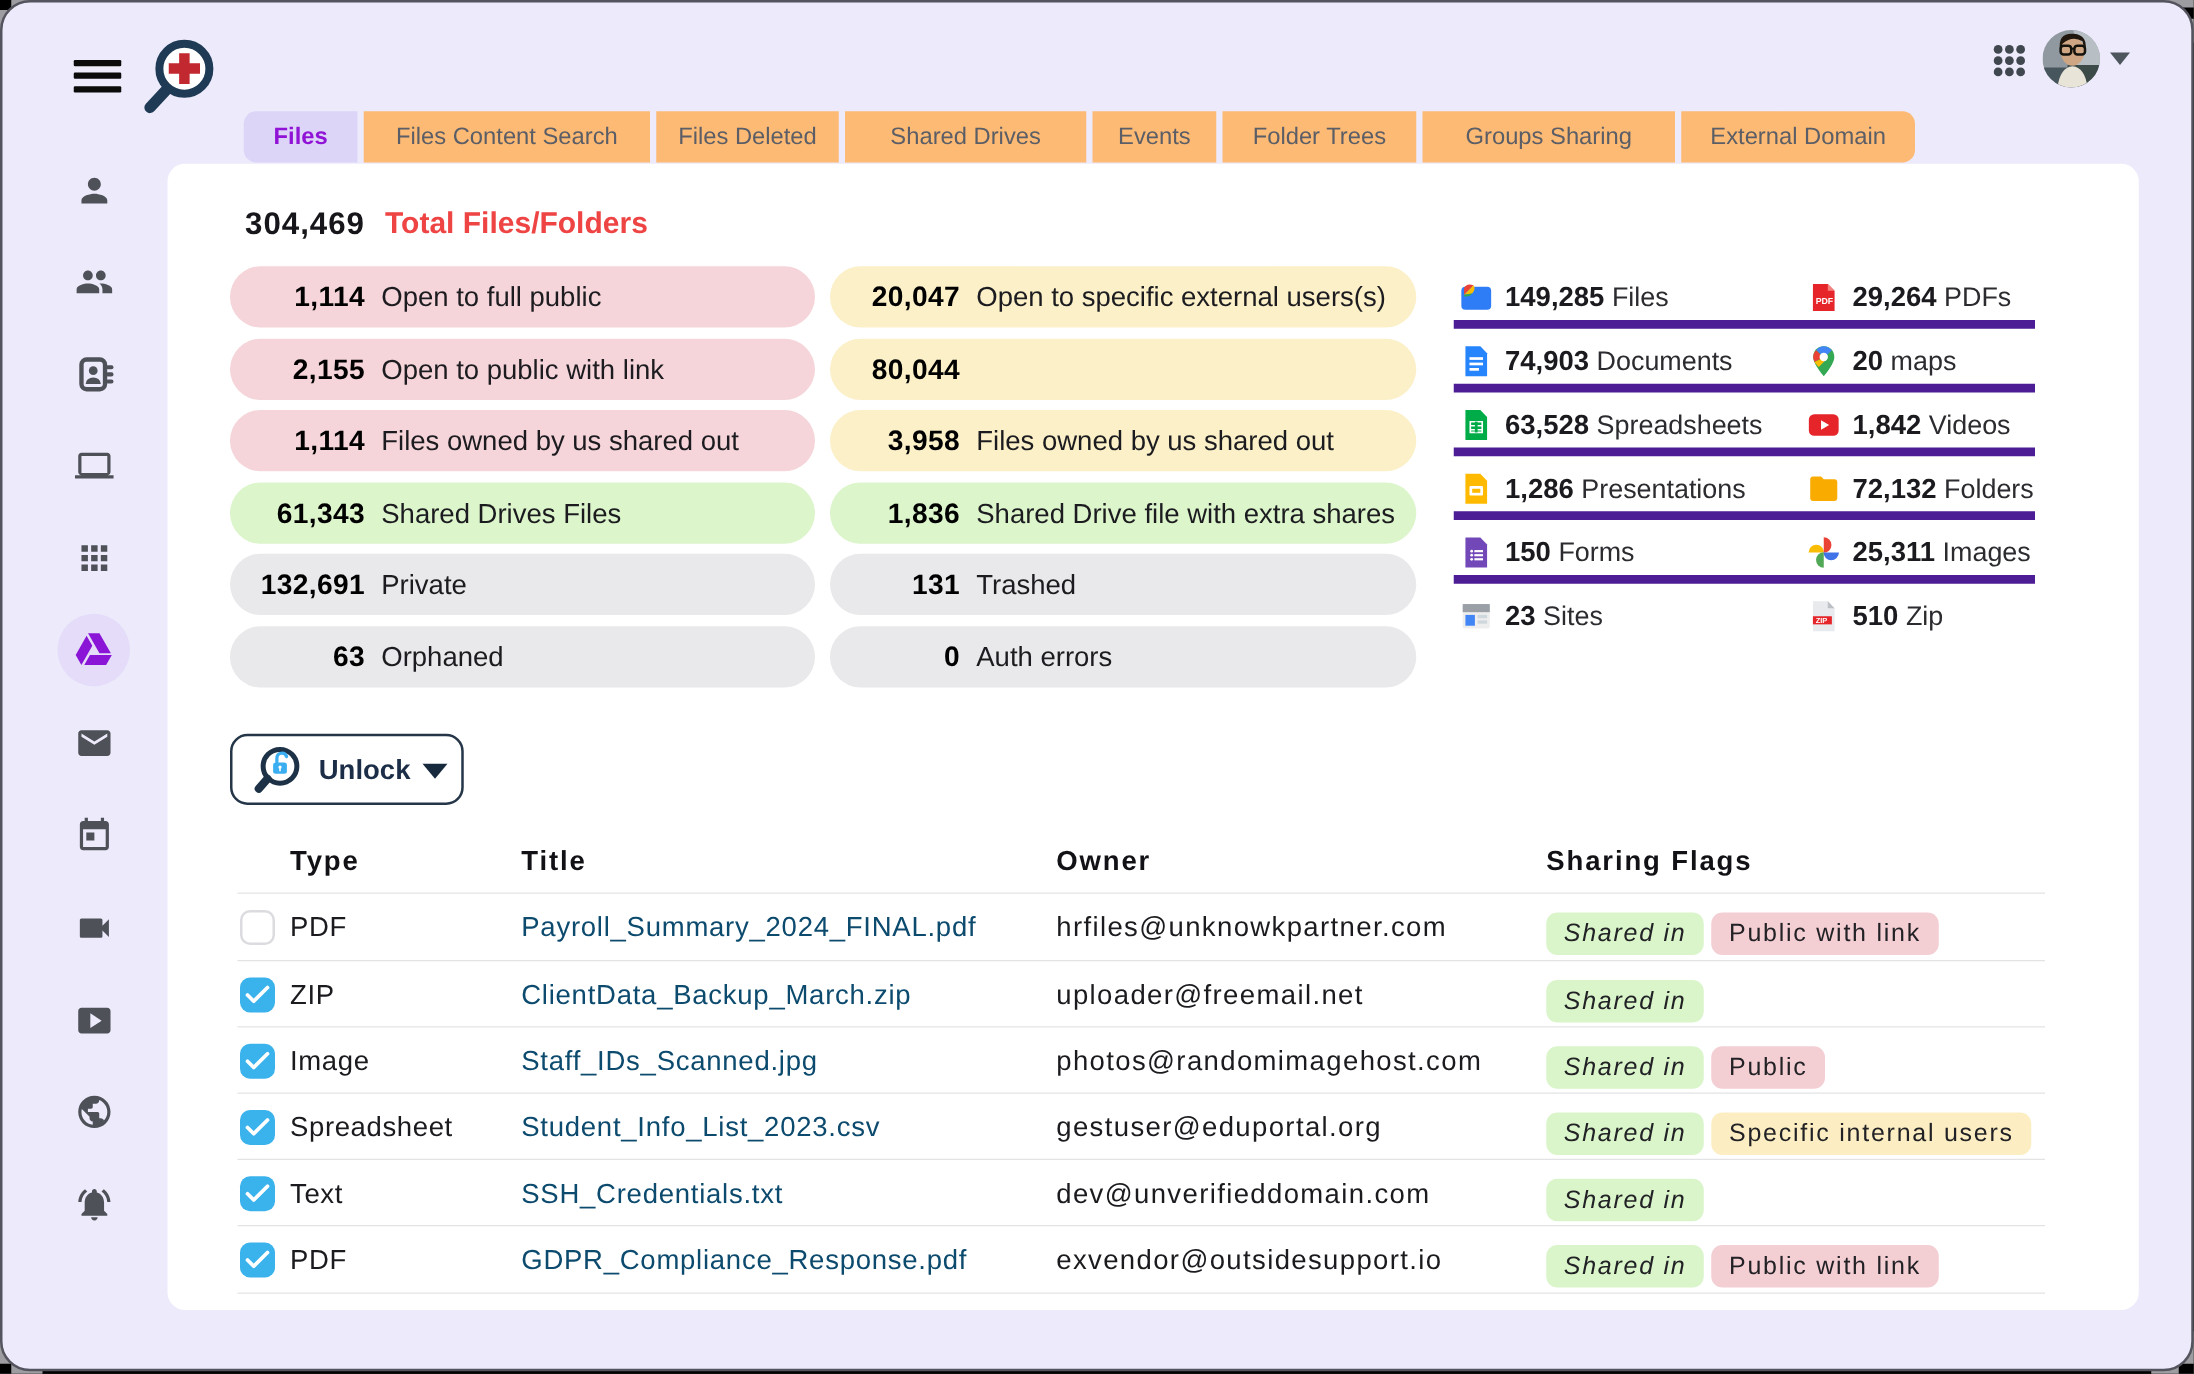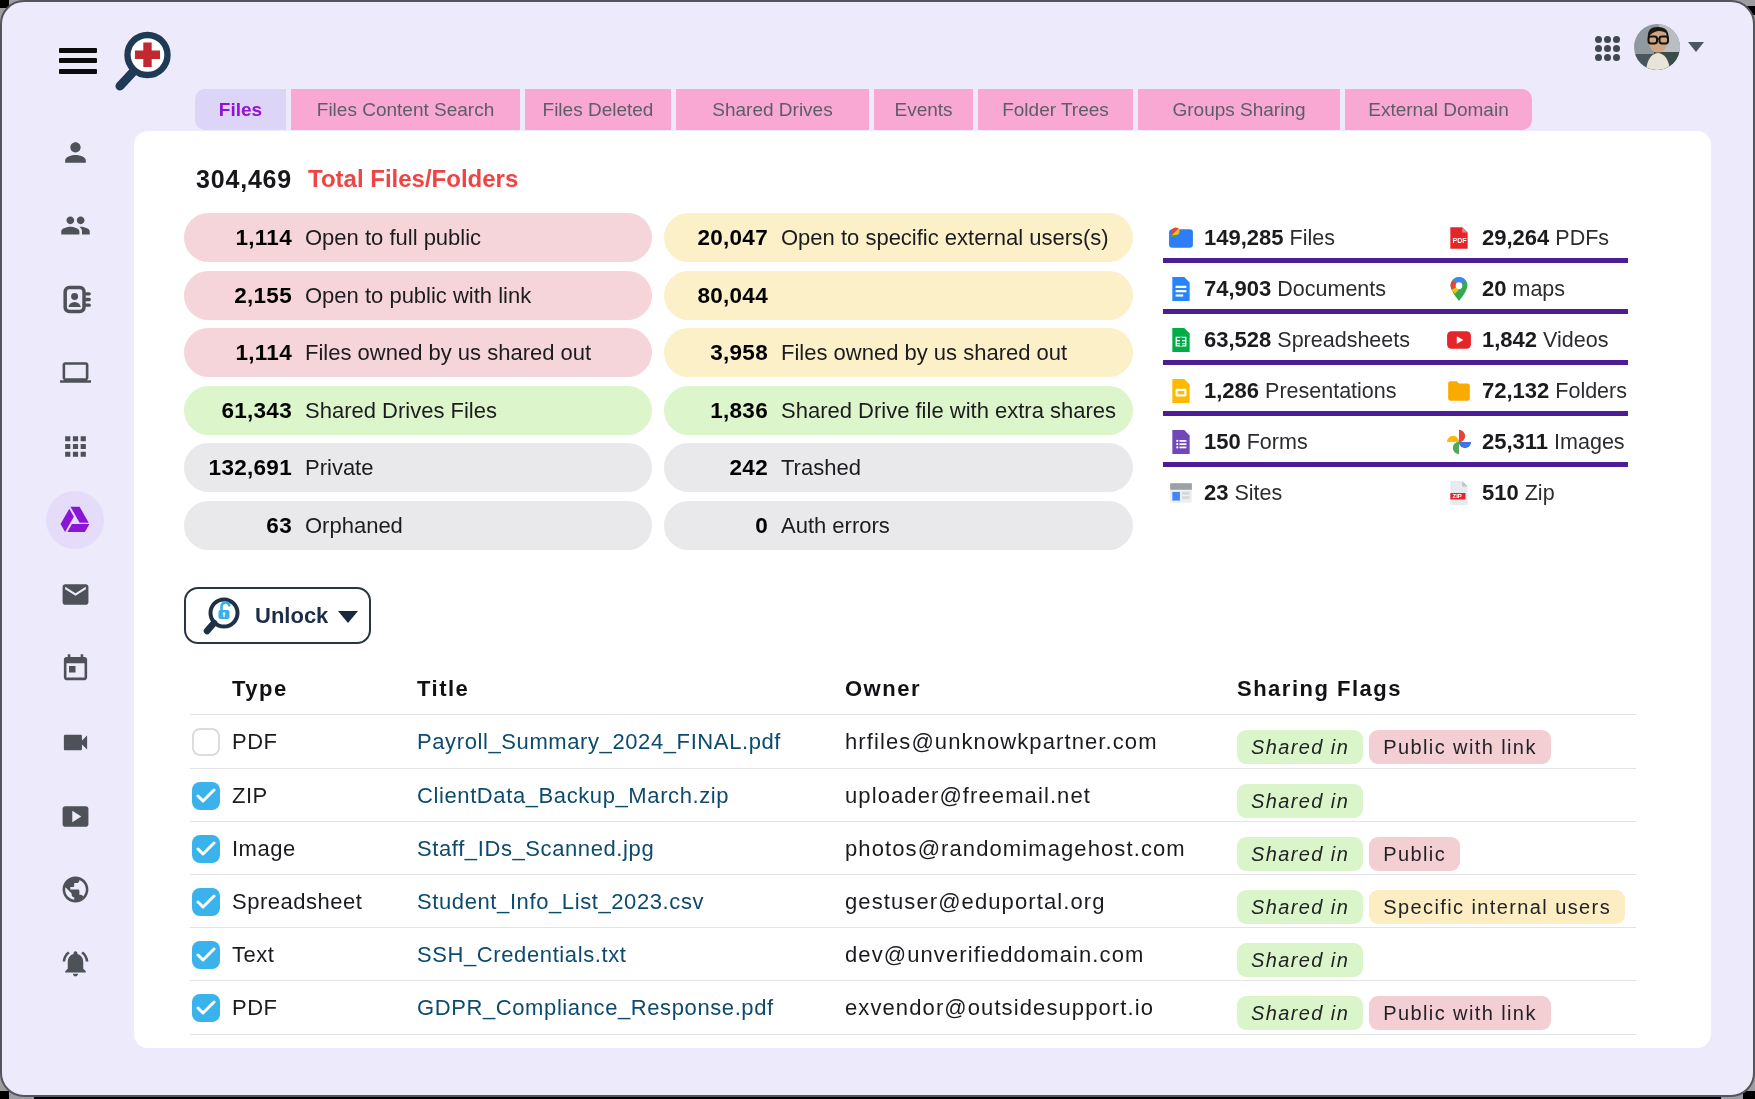--- a/index.html
+++ b/index.html
@@ -12,21 +12,21 @@
   .logo { position:absolute; left:113px; top:22px; }
   .appsgrid { position:absolute; left:1595px; top:36px; width:30px; height:30px; }
   .appsgrid i { position:absolute; width:7px; height:7px; border-radius:50%; background:#40474e; }
   .avatar { position:absolute; left:1634px; top:24px; width:46px; height:46px; border-radius:50%; overflow:hidden; }
   .caret { position:absolute; left:1688px; top:42px; width:0; height:0; border-left:8px solid transparent; border-right:8px solid transparent; border-top:10px solid #4d555d; }
   
   .drivebg { position:absolute; left:46px; top:491px; width:58px; height:58px; border-radius:50%; background:#e4dcf9; }
   .sic { position:absolute; left:59.5px; width:31px; height:31px; }
   
   .tabs { position:absolute; left:195px; top:89px; height:41px; display:flex; gap:5px; }
-  .tab { height:41px; background:#f9a8d4; color:#5b5e66; font-size:19px; display:flex; align-items:center; justify-content:center; white-space:nowrap; }
+  .tab { height:41px; background:#fdba74; color:#5b5e66; font-size:19px; display:flex; align-items:center; justify-content:center; white-space:nowrap; }
   .tab.last { border-radius:0 10px 10px 0; }
   .tab.active { background:#dcd5f8; color:#9013d6; font-weight:bold; border-radius:10px 0 0 10px; }
   
   .card { position:absolute; left:134px; top:131px; width:1577px; height:917px; background:#fff; border-radius:14px; }
   .hnum { position:absolute; left:60px; top:34px; width:98px; text-align:right; font-size:25px; font-weight:bold; color:#17171b; letter-spacing:0.8px; }
   .hlab { position:absolute; left:174px; top:34px; font-size:24px; font-weight:bold; color:#ef4444; }
   .pill { position:absolute; height:49px; border-radius:24.5px; }
   .pill .n { position:absolute; top:0; line-height:49px; font-size:22.5px; font-weight:bold; color:#000000; text-align:right; letter-spacing:0.3px; }
   .pill .l { position:absolute; top:0; line-height:49px; font-size:22px; color:#1c1c20; }
   .c1 { left:50px; width:468px; }
@@ -34,21 +34,21 @@
   .c1 .l { left:121px; }
   .c2 { left:530px; width:469px; }
   .c2 .n { left:0; width:104px; }
   .c2 .l { left:117px; }
   .pink { background:#f5d5d9; }
   .yellow { background:#fbf0c8; }
   .green { background:#dcf5cb; }
   .gray { background:#e9e8ea; }
   
   .stats { position:absolute; left:1029px; top:82px; width:465px; }
-  .srow { position:absolute; left:0; width:465px; height:50px; border-bottom:5px solid #4c1d95; }
+  .srow { position:absolute; left:0; width:465px; height:50px; border-bottom:7px solid #4c1d95; }
   .scell { position:absolute; top:0; height:50px; display:flex; align-items:center; }
   .scell svg { margin-right:10px; }
   .scell b { font-size:22px; color:#1b1b1f; margin-right:6px; }
   .scell span { font-size:21.5px; color:#2c2c30; }
   
   .unlock { position:absolute; left:50px; top:456px; width:187px; height:57px; border:2px solid #253649; border-radius:14px; background:#fff; }
   .unlock .txt { position:absolute; left:69px; top:0; line-height:53px; font-size:22px; font-weight:bold; color:#1c2e47; }
   .unlock .car { position:absolute; left:152px; top:22px; width:0; height:0; border-left:10px solid transparent; border-right:10px solid transparent; border-top:12px solid #17293c; }
   
   .thead { position:absolute; font-size:22px; font-weight:bold; color:#121216; letter-spacing:1.5px; }
@@ -200,21 +200,21 @@
     </div>
   <div class="pill c2 yellow" style="top:197px">
       <span class="n">3,958</span>
       <span class="l">Files owned by us shared out</span>
     </div>
   <div class="pill c2 green" style="top:255px">
       <span class="n">1,836</span>
       <span class="l">Shared Drive file with extra shares</span>
     </div>
   <div class="pill c2 gray" style="top:312px">
-      <span class="n">242</span>
+      <span class="n">131</span>
       <span class="l">Trashed</span>
     </div>
   <div class="pill c2 gray" style="top:370px">
       <span class="n">0</span>
       <span class="l">Auth errors</span>
     </div>
   <div class="stats">
     <div class="srow" style="top:0px">
       <div class="scell" style="left:5px">
           <svg width="26" height="26" viewBox="0 0 24 24">

